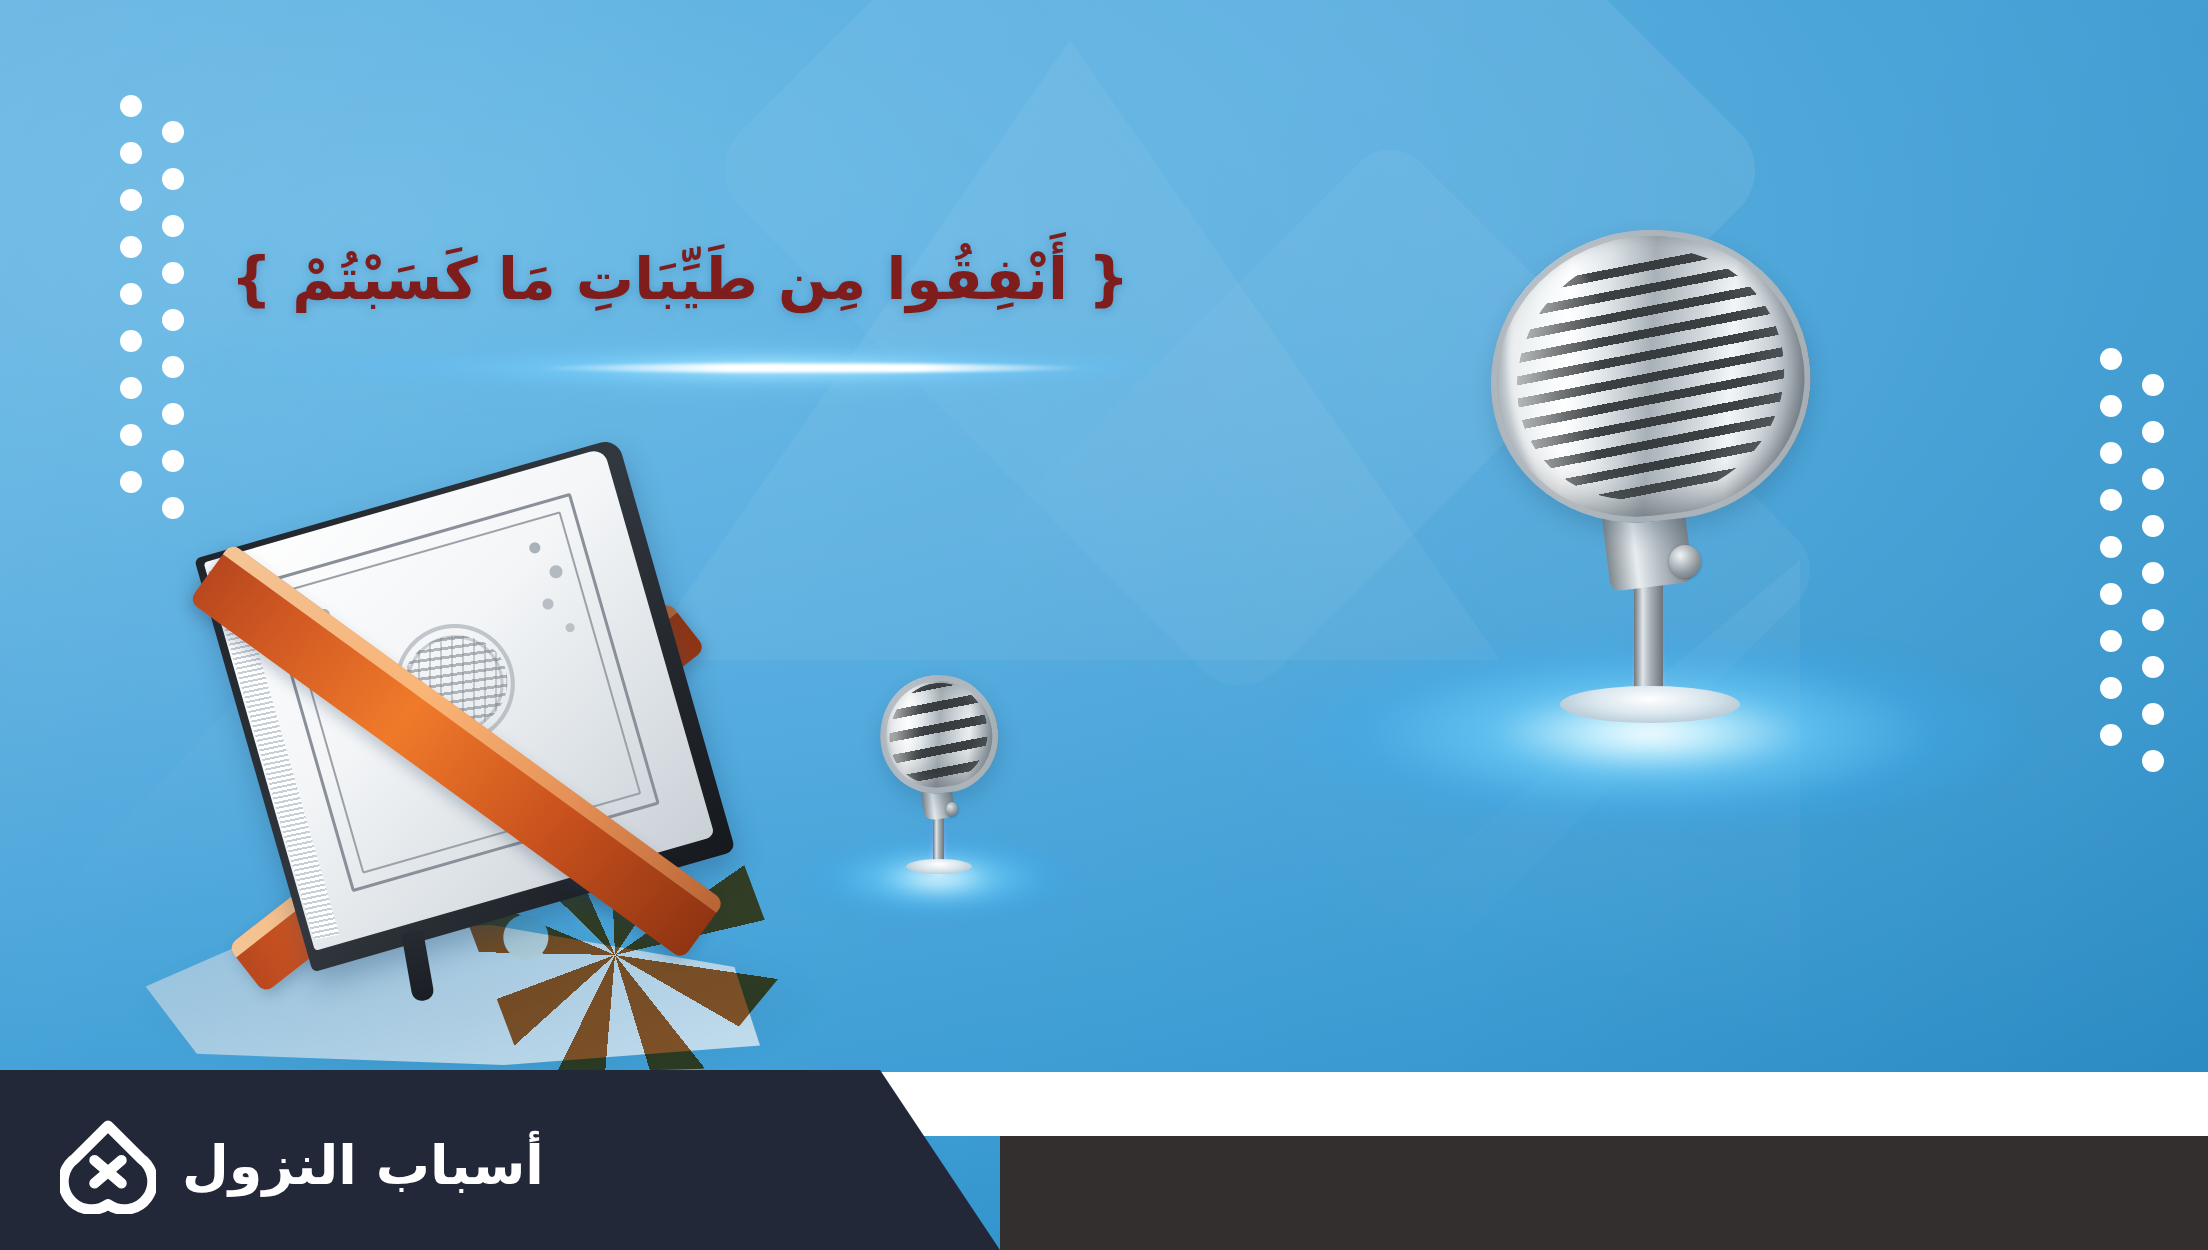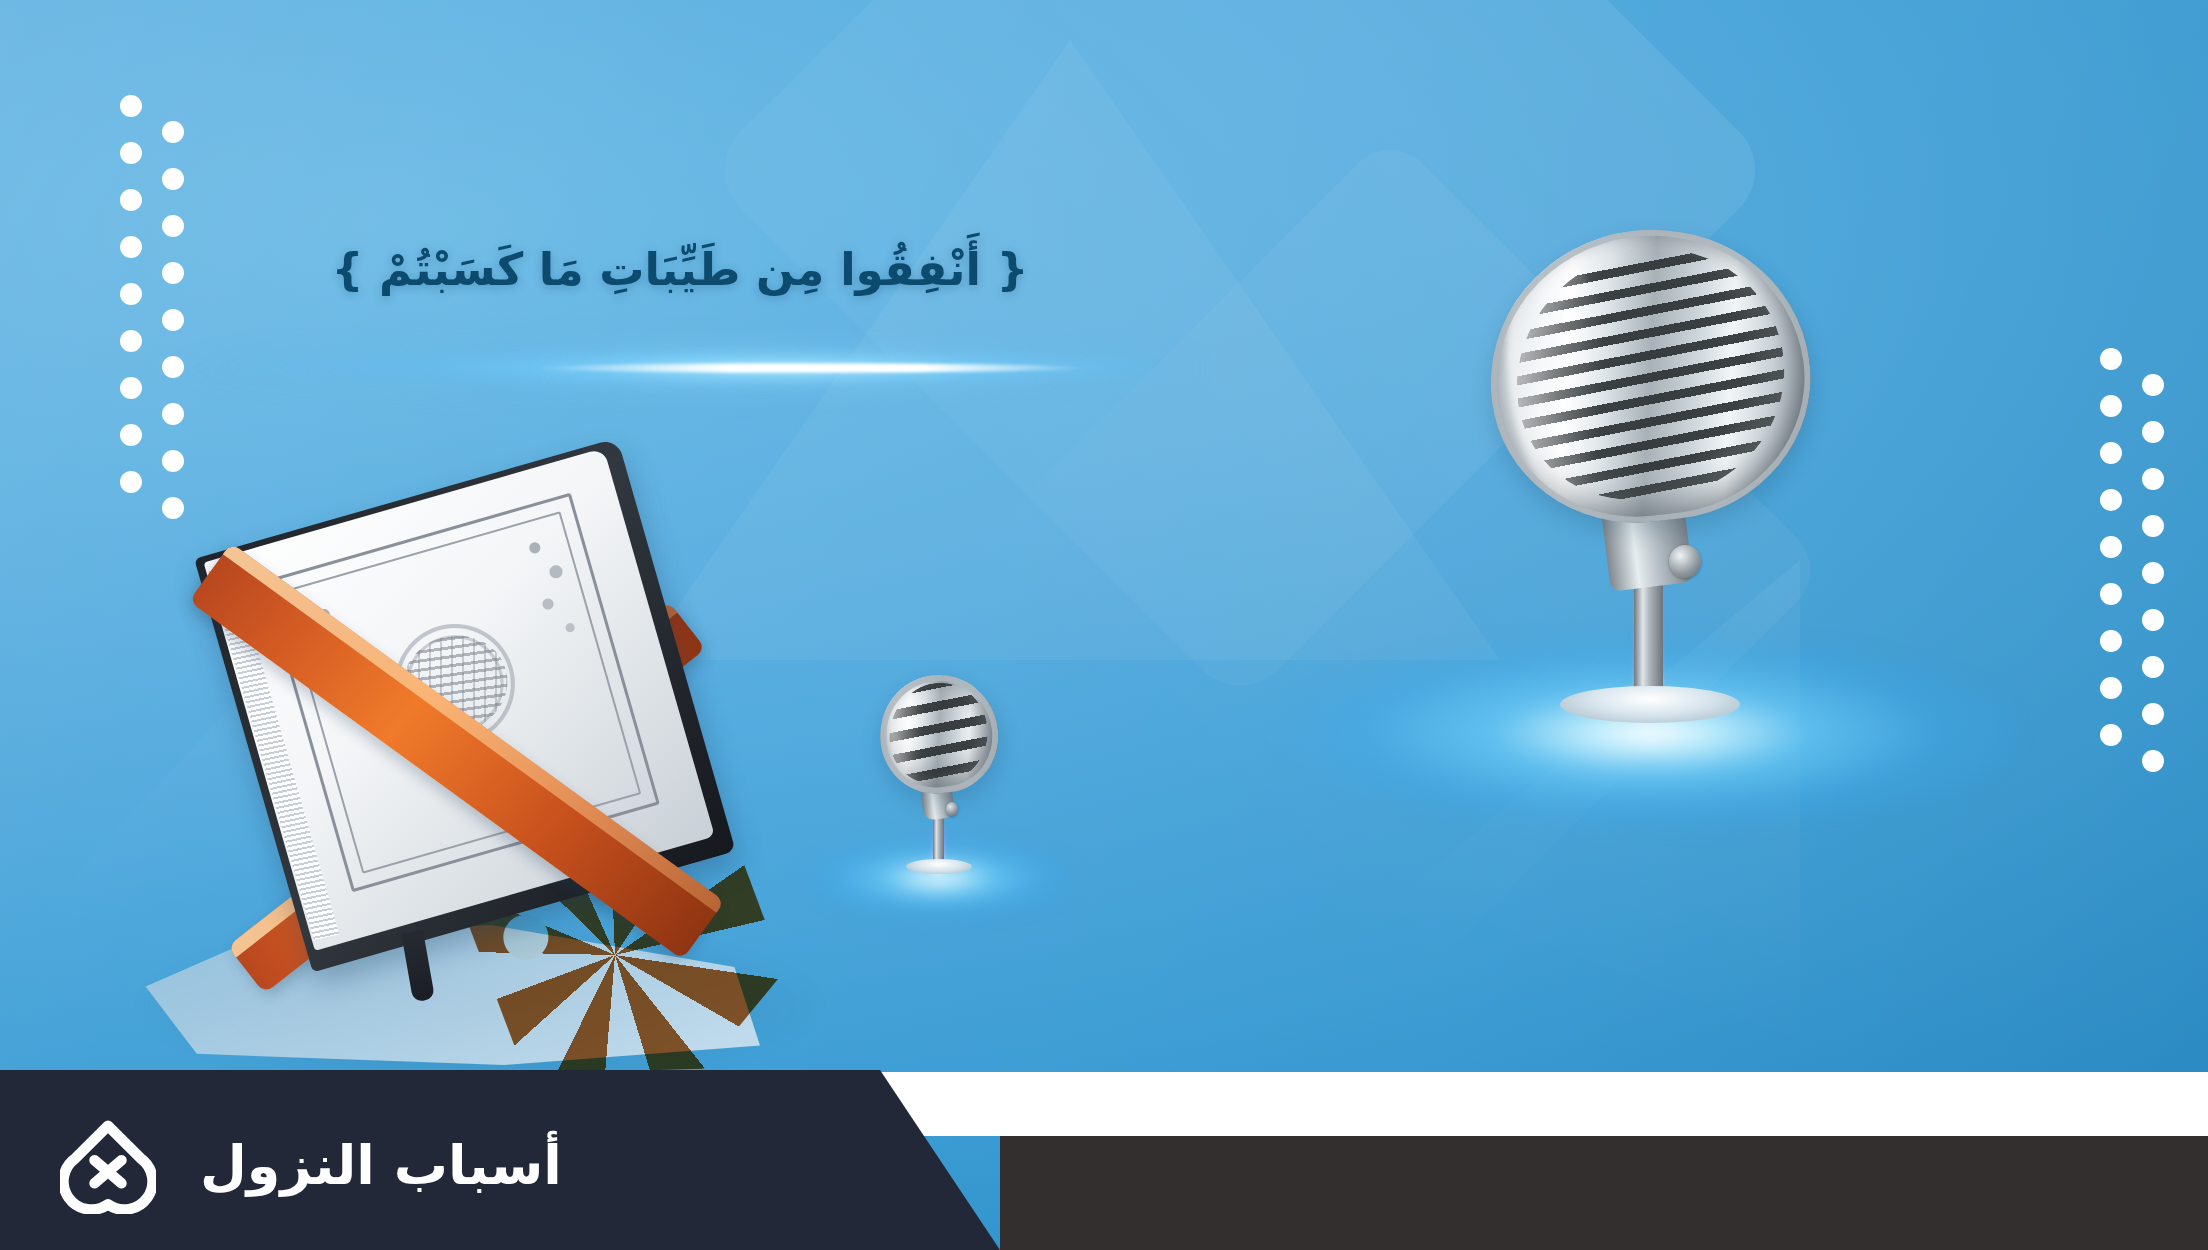--- a/index.html
+++ b/index.html
@@ -115,22 +115,22 @@
     filter:blur(12px);
   }
 
   
   .verse{
     position:absolute;
     left:200px; top:240px;
     width:960px;
     text-align:center;
     direction:rtl;
-    color:#0c4a6e;
-    font-size:45px;
+    color:#7f1d1d;
+    font-size:58px;
     font-weight:700;
     letter-spacing:0px;
     line-height:1.35;
     text-shadow:0 2px 10px rgba(10,60,100,.25);
     white-space:nowrap;
   }
   .surah{
     position:absolute;
     left:200px; top:385px;
     width:960px;
@@ -367,21 +367,21 @@
     clip-path:polygon(880px 0, 100% 0, 100% 100%, 838px 100%);
   }
   .bar-dark{
     position:absolute; left:0; bottom:0;
     width:100%; height:114px;
     background:#332f2e;
     clip-path:polygon(1000px 0, 100% 0, 100% 100%, 1000px 100%);
   }
   .brand{
     position:absolute; left:60px; bottom:36px;
-    display:flex; align-items:center; gap:44px;
+    display:flex; align-items:center; gap:26px;
     direction:rtl;
   }
   .brand-text{
     color:#ffffff;
     font-size:54px;
     font-weight:700;
     line-height:1;
     letter-spacing:0;
   }
   .brand-logo{ width:96px; height:96px; display:block; }

